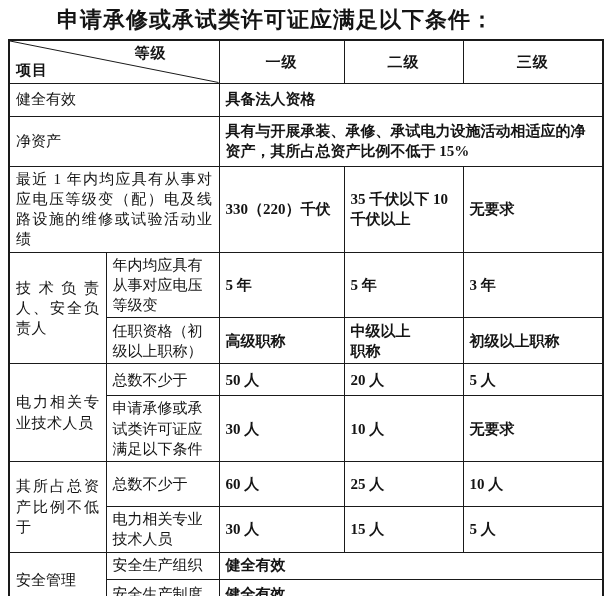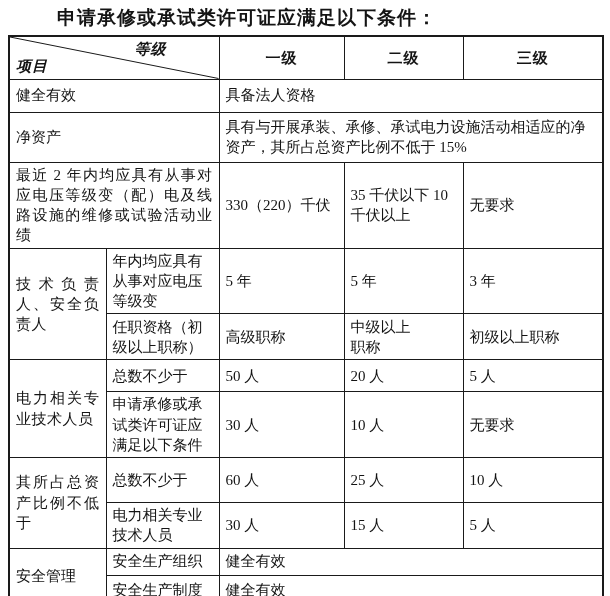--- a/index.html
+++ b/index.html
@@ -7,21 +7,21 @@
     padding: 0;
     background: #ffffff;
     width: 610px;
     height: 596px;
     overflow: hidden;
     color: #141414;
     font-family: "Liberation Serif", "DejaVu Serif", serif;
   }
   .page-title {
     margin: 5px 0 4px 57px;
-    font-size: 19px;
+    font-size: 22px;
     font-weight: bold;
     letter-spacing: 1px;
     white-space: nowrap;
     font-family: Liberation Mono, monospace;
   }
   table.cond-table {
     border-collapse: collapse;
     table-layout: fixed;
     margin-left: 8px;
     width: 594px;
@@ -34,26 +34,25 @@
     padding: 2px 6px;
     vertical-align: middle;
     overflow: hidden;
   }
   .hdr {
     font-family: "Liberation Sans", "DejaVu Sans", sans-serif;
     font-weight: bold;
     text-align: center;
     letter-spacing: 1px;
   }
-  .val { white-space: pre-line; padding-left: 8px; }
+  .val { white-space: pre-line; padding-left: 8px; font-weight: bold; }
   .jst { text-align: justify; letter-spacing: 0.5px; }
   .diag {
     position: relative;
     padding: 0;
-    font-style: italic;
   }
   .diag svg {
     position: absolute;
     left: 0; top: 0;
     width: 100%; height: 100%;
     display: block;
   }
   .diag .corner-grade {
     position: absolute;
     top: 2px;
@@ -98,21 +97,21 @@
     <td colspan="2">健全有效</td>
     <td colspan="3" class="val">具备法人资格</td>
   </tr>
 
   <tr style="height:50px">
     <td colspan="2">净资产</td>
     <td colspan="3" class="val">具有与开展承装、承修、承试电力设施活动相适应的净资产，其所占总资产比例不低于 15%</td>
   </tr>
 
   <tr style="height:82px">
-    <td colspan="2" class="jst">最近 2 年内均应具有从事对应电压等级变（配）电及线路设施的维修或试验活动业绩</td>
+    <td colspan="2" class="jst">最近 1 年内均应具有从事对应电压等级变（配）电及线路设施的维修或试验活动业绩</td>
     <td class="val">330（220）千伏</td>
     <td class="val">35 千伏以下 10
 千伏以上</td>
     <td class="val">无要求</td>
   </tr>
 
   <tr style="height:59px">
     <td rowspan="2" class="jst">技术负责人、安全负责人</td>
     <td>年内均应具有从事对应电压等级变</td>
     <td class="val">5 年</td>

